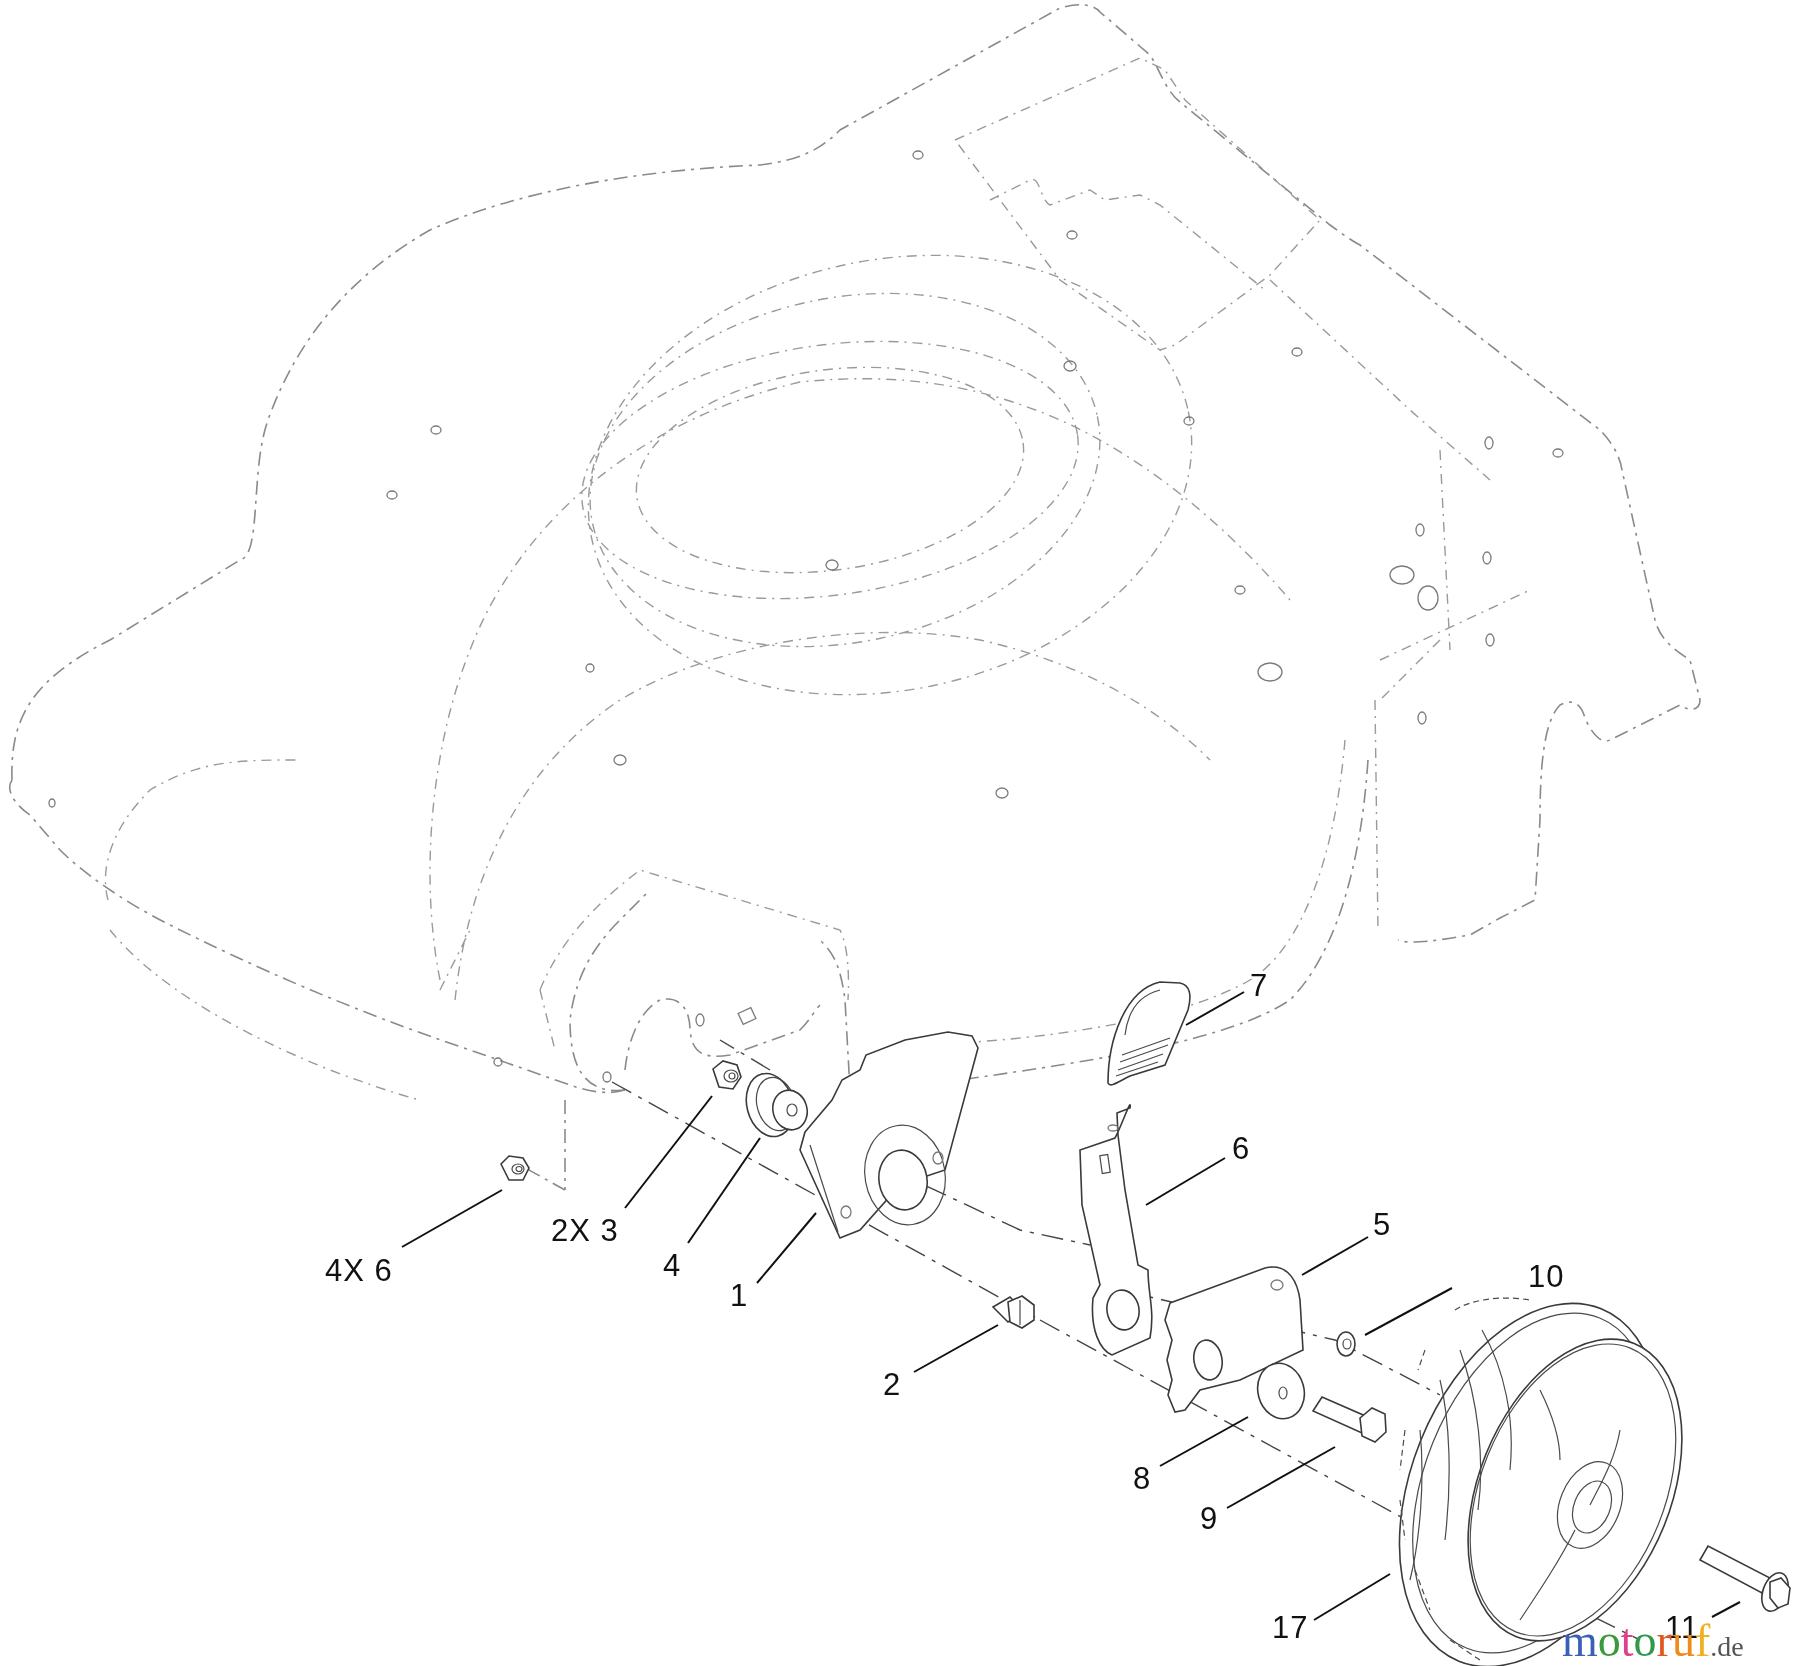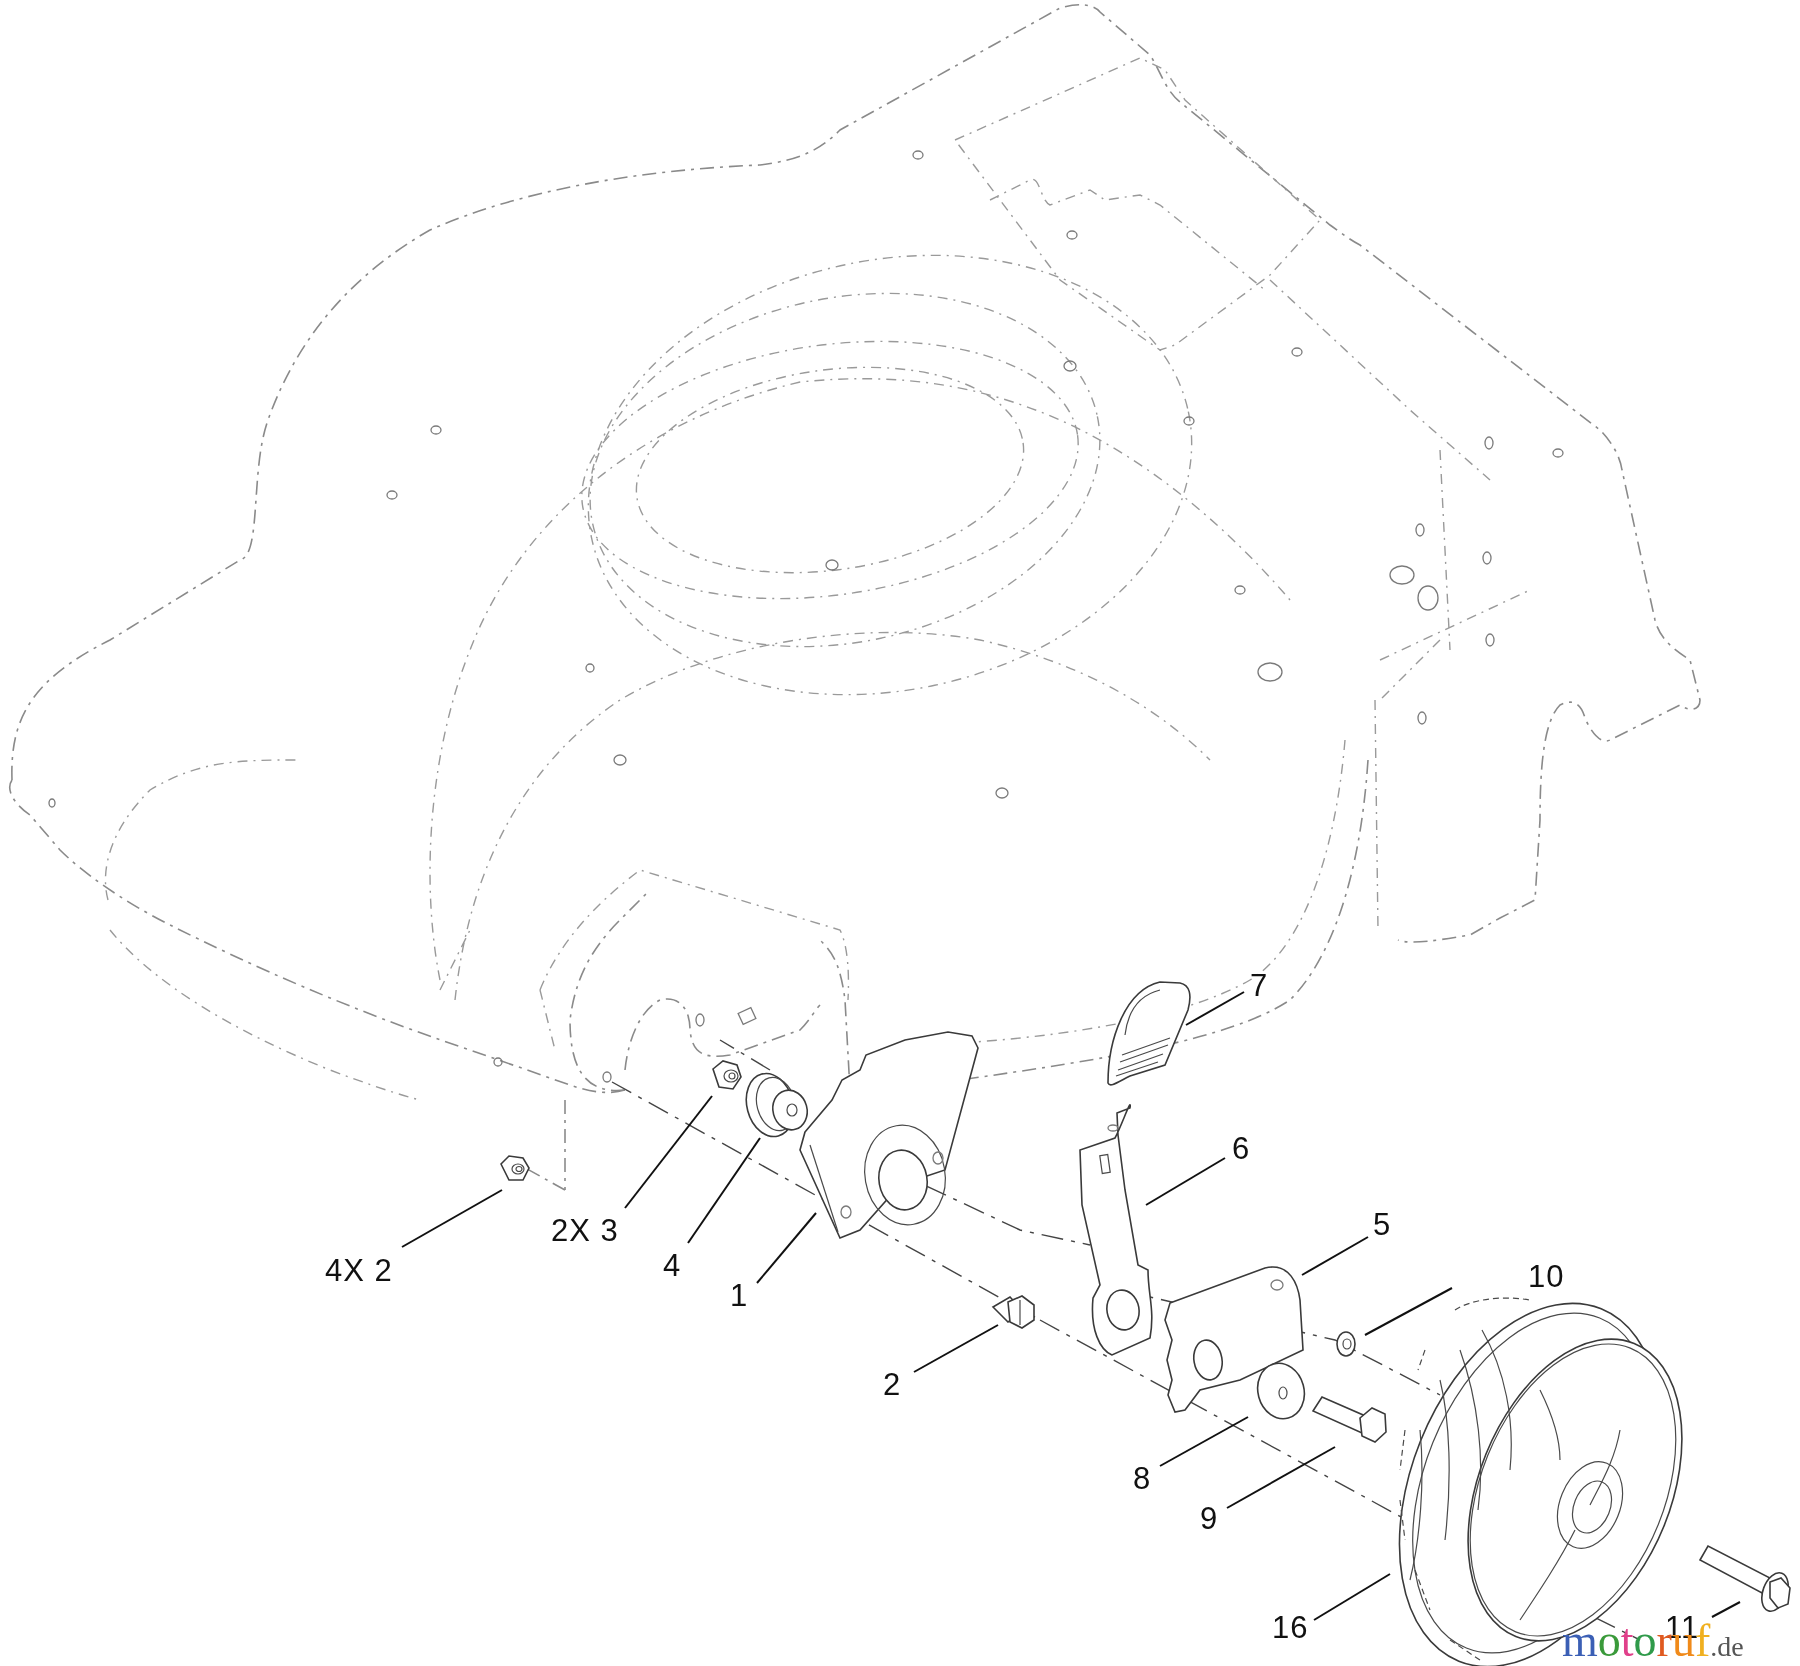--- a/index.html
+++ b/index.html
@@ -213,29 +213,29 @@
     <line class="leader" x1="1146" y1="1205" x2="1225" y2="1158"></line>
     <line class="leader" x1="1302" y1="1275" x2="1368" y2="1237"></line>
     <line class="leader" x1="1365" y1="1335" x2="1452" y2="1288"></line>
     <line class="leader" x1="1160" y1="1466" x2="1248" y2="1417"></line>
     <line class="leader" x1="1227" y1="1508" x2="1335" y2="1447"></line>
     <line class="leader" x1="1314" y1="1620" x2="1390" y2="1574"></line>
     <line class="leader" x1="1712" y1="1617" x2="1740" y2="1602"></line>
   </g>
 </svg>
 
-<div class="callout" style="left:325px; top:1255px;">4X 2</div>
+<div class="callout" style="left:325px; top:1255px;">4X 6</div>
 <div class="callout" style="left:551px; top:1215px;">2X 3</div>
 <div class="callout" style="left:663px; top:1250px;">4</div>
 <div class="callout" style="left:730px; top:1280px;">1</div>
 <div class="callout" style="left:883px; top:1369px;">2</div>
 <div class="callout" style="left:1250px; top:970px;">7</div>
 <div class="callout" style="left:1232px; top:1133px;">6</div>
 <div class="callout" style="left:1373px; top:1209px;">5</div>
 <div class="callout" style="left:1528px; top:1261px;">10</div>
 <div class="callout" style="left:1133px; top:1463px;">8</div>
 <div class="callout" style="left:1200px; top:1503px;">9</div>
-<div class="callout" style="left:1272px; top:1612px;">16</div>
+<div class="callout" style="left:1272px; top:1612px;">17</div>
 <div class="callout" style="left:1665px; top:1612px;">11</div>
 
 <div class="watermark">
   <span style="color:#3b5fb5">m</span><span style="color:#3a9a3a">o</span><span style="color:#e0408a">t</span><span style="color:#2f9a4a">o</span><span style="color:#e05a20">r</span><span style="color:#f08a1a">u</span><span style="color:#f0b020">f</span><span class="suf">.de</span>
 </div>
 
 </body></html>

